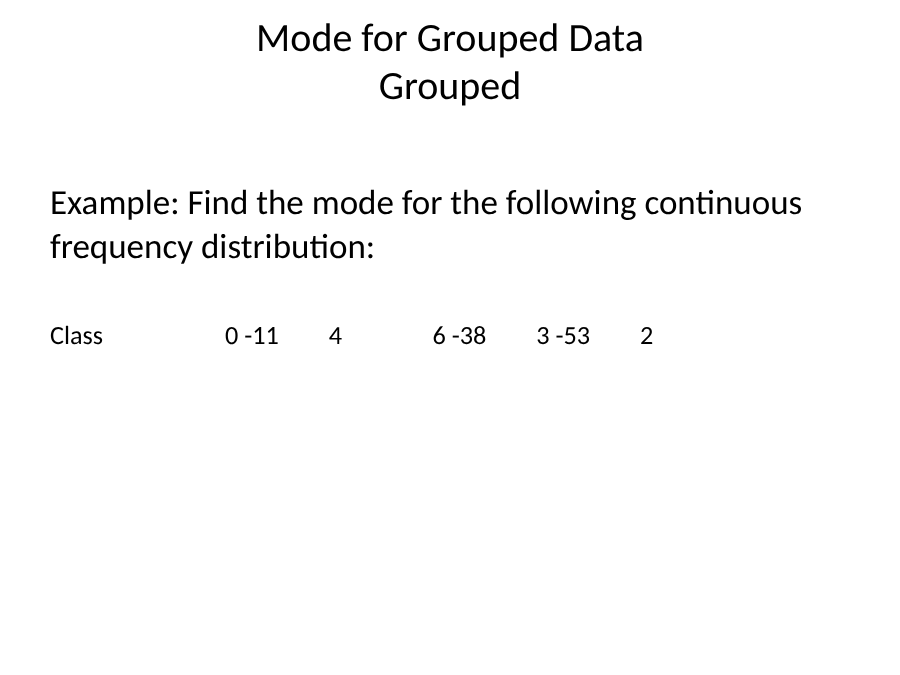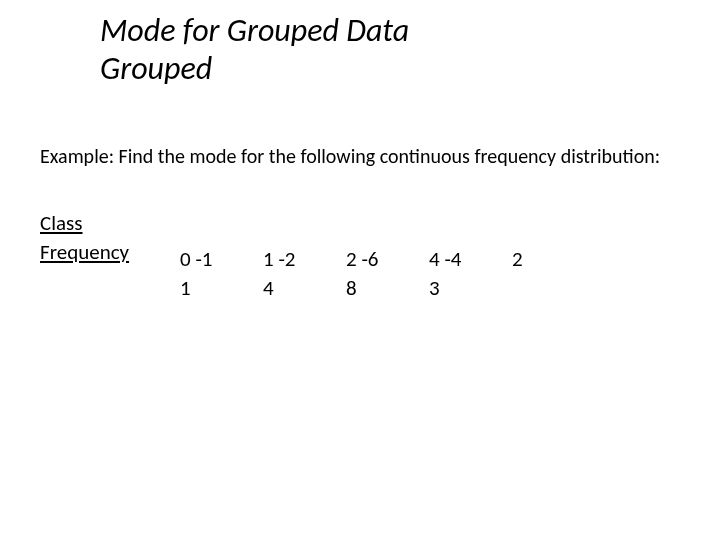--- a/index.html
+++ b/index.html
@@ -10,84 +10,79 @@
     body {
       width: 720px;
       height: 540px;
       background: #fff;
       font-family: Calibri, "Segoe UI", Arial, sans-serif;
       color: #000;
       padding: 12px 40px 0 40px;
       overflow: hidden;
     }
     .title {
+      text-align: center;
       font-size: 32px;
       font-weight: 400;
       line-height: 1.2;
       margin-bottom: 55px;
       padding: 0 60px;
-      font-style: italic;
     }
     .body-text {
-      font-size: 20px;
+      font-size: 28px;
       font-weight: 400;
       line-height: 1.25;
       margin-bottom: 40px;
     }
     .table {
       display: flex;
       font-size: 21px;
       font-weight: 400;
       line-height: 1.4;
     }
     .row-headers {
       display: flex;
-      flex-direction: column;
+      flex-direction: row;
       width: 140px;
-      text-decoration: underline;
     }
     .data-cols {
       display: flex;
     }
     .col {
       display: flex;
-      flex-direction: column;
       width: 83px;
-      margin-top: 36px;
     }
   </style>
 </head>
 <body>
 
 <div class="title">
   <span>Mode for Grouped Data</span><br>
   <span>Grouped</span>
 </div>
 
 <div class="body-text">Example: Find the mode for the following continuous frequency distribution:</div>
 
 <div class="table">
   <div class="row-headers">
     <span>Class</span>
-    <span>Frequency</span>
   </div>
   <div class="data-cols">
     <div class="col">
       <span>0 -1</span>
       <span>1</span>
     </div>
     <div class="col">
-      <span>1 -2</span>
       <span>4</span>
     </div>
     <div class="col">
-      <span>2 -6</span>
+      <span>6 -3</span>
       <span>8</span>
     </div>
     <div class="col">
-      <span>4 -4</span>
+      <span>3 -5</span>
       <span>3</span>
     </div>
     <div class="col">
       <span>2</span>
     </div>
   </div>
 </div>
 
 </body></html>

